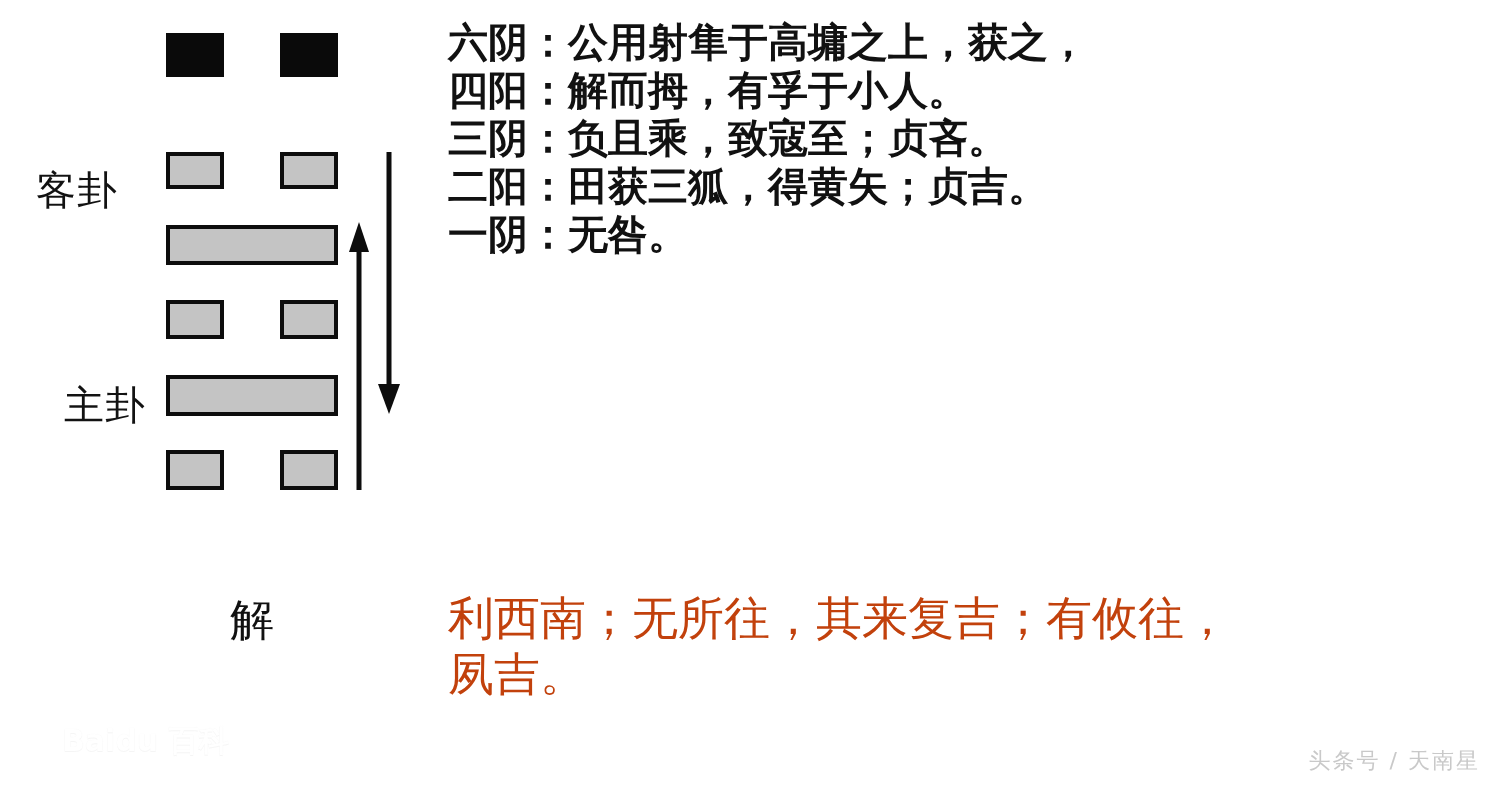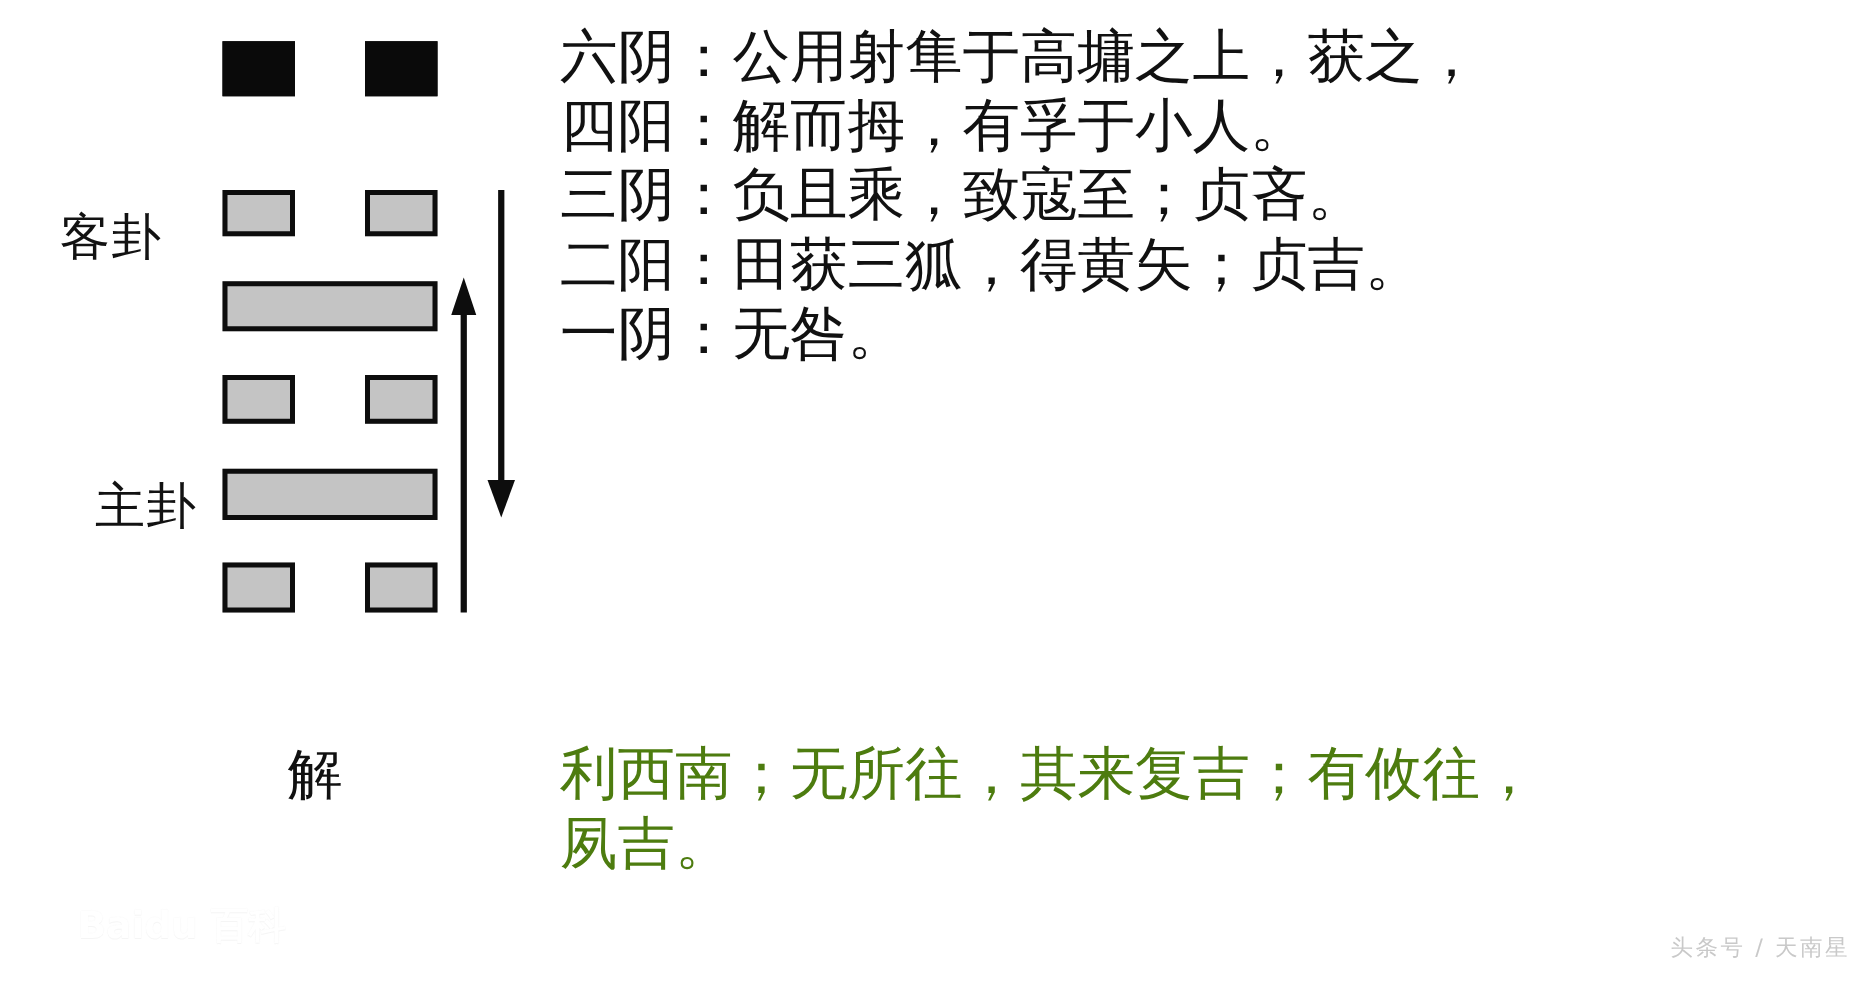--- a/index.html
+++ b/index.html
@@ -12,21 +12,21 @@
     height: 795px;
     position: relative;
     overflow: hidden;
     font-family: "DejaVu Sans", "Liberation Sans", sans-serif;
     color: #111111;
   }
 
   
   #hexagram-diagram {
     position: absolute;
-    left: 12px;
+    left: 0;
     top: 0;
     width: 430px;
     height: 520px;
   }
 
   .hex-line {
     position: absolute;
     left: 166px;
     width: 172px;
   }
@@ -78,26 +78,26 @@
 
   
   #oracle-lines {
     position: absolute;
     left: 448px;
     top: 18px;
     width: 1000px;
   }
   .oracle-row {
     display: block;
-    font-size: 46px;
+    font-size: 40px;
     line-height: 1.20;
     letter-spacing: 0px;
     white-space: pre-wrap;
     color: #111111;
-    font-weight: 400;
+    font-weight: 700;
   }
   .oracle-row .ind { display: inline-block; }
 
   
   #judgement-block {
     position: absolute;
     left: 0;
     top: 588px;
     width: 1460px;
     height: 140px;
@@ -112,21 +112,21 @@
     color: #111111;
   }
   #judgement-text {
     position: absolute;
     left: 448px;
     top: 2px;
     width: 980px;
     font-size: 46px;
     line-height: 1.22;
     font-weight: 500;
-    color: #4d7c0f;
+    color: #c2410c;
     white-space: pre-wrap;
   }
 
   
   #baidu-watermark {
     position: absolute;
     left: 62px;
     top: 716px;
     width: 176px;
     height: 46px;
@@ -141,21 +141,21 @@
     color: #ffffff;
     text-shadow: 0 0 1px #e9e9e9, 0 1px 0 #efefef;
     letter-spacing: 0px;
     font-weight: 700;
     white-space: nowrap;
   }
   #source-watermark {
     position: absolute;
     right: 20px;
     top: 750px;
-    font-size: 18px;
+    font-size: 22px;
     line-height: 1;
     color: #c9c9c9;
     letter-spacing: 2px;
     white-space: nowrap;
     font-weight: 400;
   }
 </style>
 </head>
 <body>
 

